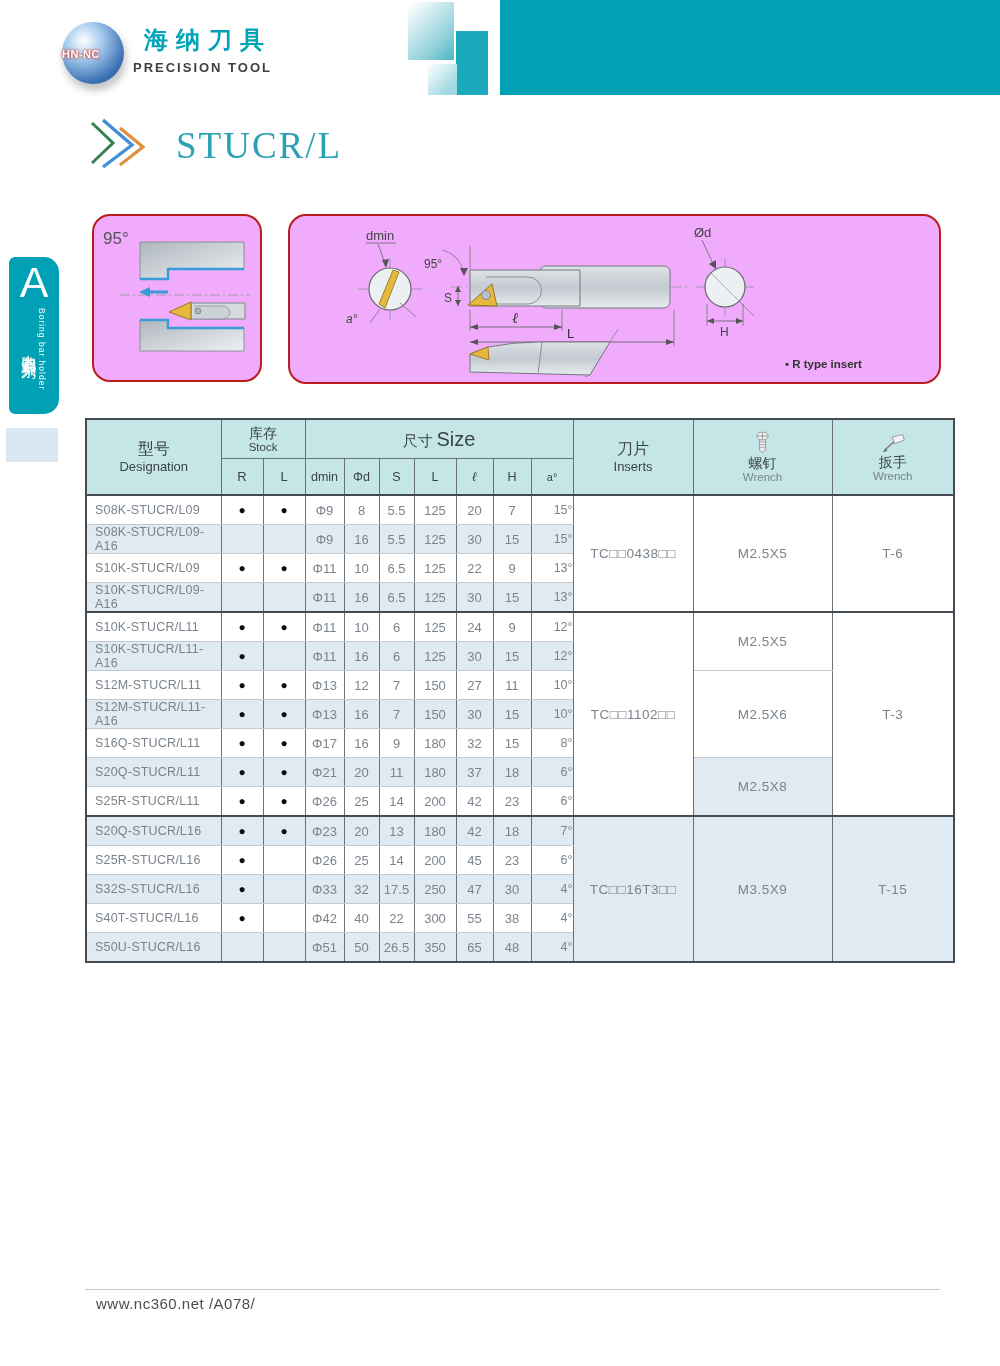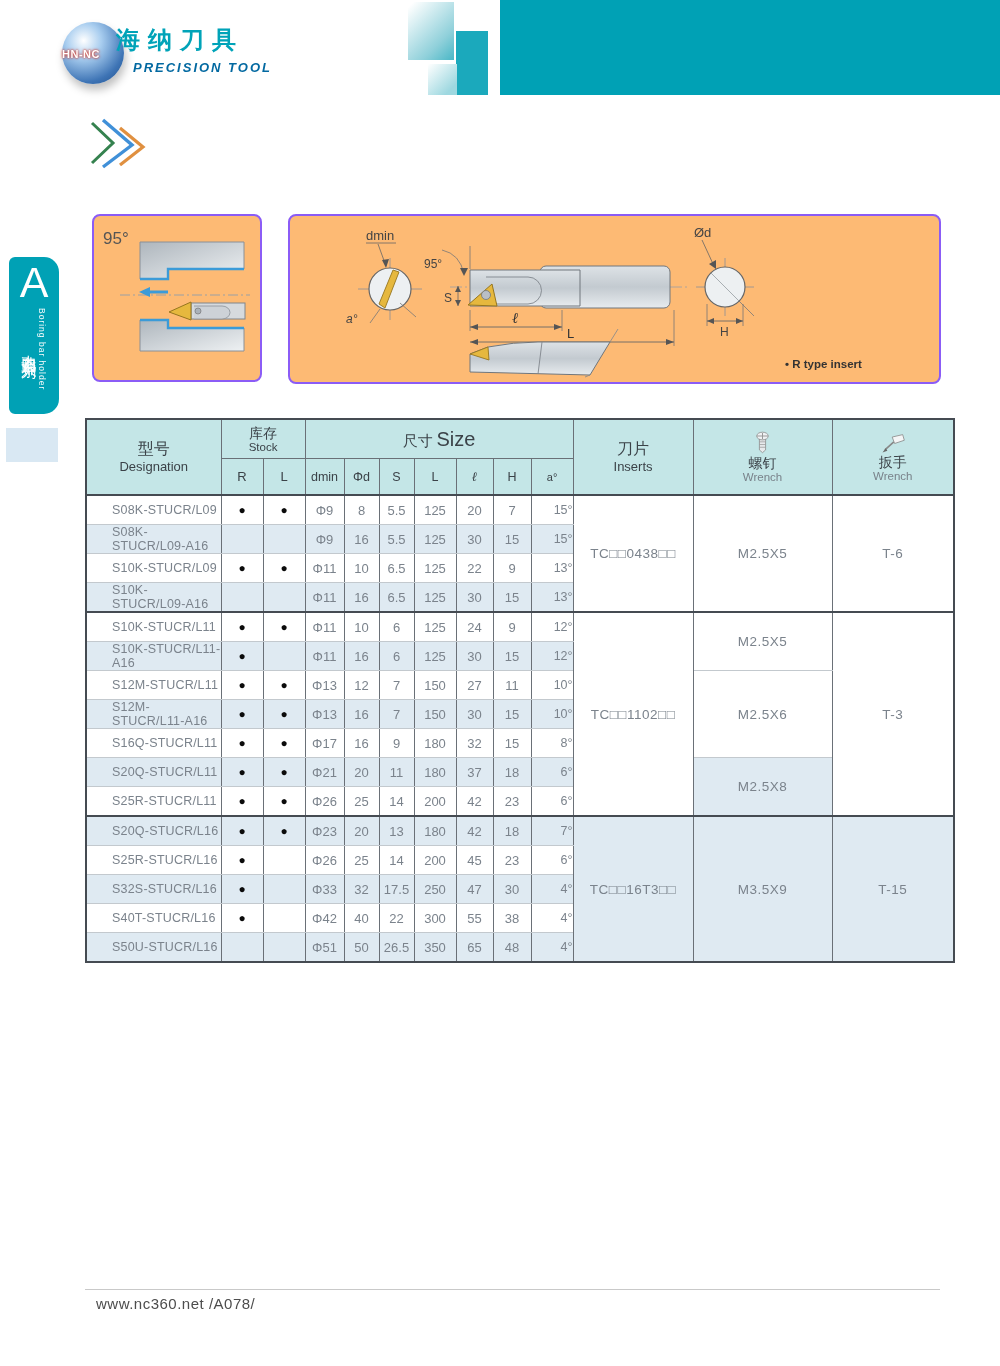--- a/index.html
+++ b/index.html
@@ -5,22 +5,22 @@
   html,body{margin:0;padding:0;background:#e9e9e9;}
   .page{position:relative;width:1000px;height:1366px;background:#fff;overflow:hidden;
         font-family:"Liberation Sans", sans-serif;color:#3b4248;}
 
   
   .globe{position:absolute;left:62px;top:22px;width:62px;height:62px;border-radius:50%;
          background:radial-gradient(circle at 35% 30%, #ffffff 0%, #a8cdef 30%, #3e74b5 70%, #1c4a86 100%);
          box-shadow:2px 6px 8px rgba(0,0,0,.25);}
   .globe-text{position:absolute;left:0;top:26px;width:100%;font-size:11px;font-weight:bold;
          color:#fff;letter-spacing:.5px;text-shadow:0 0 2px #d03a2b,0 0 3px #d03a2b;}
-  .brand-cn{position:absolute;left:116px;top:24px;font-size:24px;font-weight:bold;letter-spacing:8px;color:#00a3b8;}
-  .brand-en{position:absolute;left:133px;top:60px;font-size:13px;font-weight:bold;letter-spacing:2px;color:#0369a1;font-style:italic;}
+  .brand-cn{position:absolute;left:144px;top:24px;font-size:24px;font-weight:bold;letter-spacing:8px;color:#00a3b8;}
+  .brand-en{position:absolute;left:133px;top:60px;font-size:13px;font-weight:bold;letter-spacing:2px;color:#404040;}
   .deco-band{position:absolute;left:500px;top:0;width:500px;height:95px;background:#00a1b5;}
   .deco-sq1{position:absolute;left:408px;top:2px;width:46px;height:58px;
             background:linear-gradient(135deg,#ffffff 5%,#8fd0da 70%,#49b7c6 100%);}
   .deco-sq2{position:absolute;left:456px;top:31px;width:32px;height:64px;background:#1ba9bc;}
   .deco-sq3{position:absolute;left:428px;top:64px;width:29px;height:31px;
             background:linear-gradient(135deg,#ffffff 0%,#9ed8e0 80%);}
 
   
   .chevrons{position:absolute;left:88px;top:116px;}
   .page-title{position:absolute;left:176px;top:124px;font-family:"Liberation Serif", serif;
@@ -29,38 +29,38 @@
   
   .side-tab{position:absolute;left:9px;top:257px;width:50px;height:157px;background:#00a1b5;
             border-radius:6px 15px 15px 6px;color:#fff;text-align:center;}
   .tab-a{font-size:43px;line-height:1.05;margin-top:3px;font-weight:400;}
   .tab-texts{display:flex;justify-content:center;gap:1px;margin-top:2px;}
   .tab-cn{writing-mode:vertical-rl;font-size:15px;letter-spacing:2px;line-height:1;}
   .tab-en{writing-mode:vertical-rl;font-size:8.5px;letter-spacing:1px;opacity:.95;line-height:1;margin-top:1px;}
   .side-box{position:absolute;left:6px;top:428px;width:52px;height:34px;background:#d9e8f3;}
 
   
-  .diag{position:absolute;border:2px solid #8b5cf6;border-radius:8px;background:#fdba74;}
+  .diag{position:absolute;border:2px solid #b91c1c;border-radius:18px;background:#f0abfc;}
   .diag-left{left:92px;top:214px;width:166px;height:164px;}
   .diag-right{left:288px;top:214px;width:649px;height:166px;}
   .diag svg{display:block;}
 
   
   .spec-table{position:absolute;left:85px;top:418px;width:868px;border-collapse:collapse;
               table-layout:fixed;border:2px solid #454b52;font-size:13px;color:#7b838c;}
   .spec-table th,.spec-table td{border-right:1px solid #6a7077;border-left:1px solid #6a7077;padding:0;}
   .spec-table thead th{background:#c4e6e7;border-top:1px solid #6a7077;border-bottom:1px solid #6a7077;
               font-weight:normal;color:#3b4248;}
   .spec-table thead tr.h1 th{height:38px;}
   .spec-table thead tr.h2 th{height:35px;}
   .spec-table thead th.hb{border-bottom:2px solid #454b52;}
   .spec-table td{height:28px;border-bottom:1px solid #c3c9ce;text-align:center;}
   .spec-table tr.alt td{background:#dfeaf2;}
   .spec-table tr.gs td{border-top:2px solid #454b52;}
-  .spec-table td.des{text-align:left;padding-left:25px;font-size:12.5px;letter-spacing:.2px;}
+  .spec-table td.des{text-align:left;padding-left:8px;font-size:12.5px;letter-spacing:.2px;}
   .spec-table td.dot{font-size:12px;color:#0b0b0b;}
   .spec-table td.deg{font-size:12.5px;text-align:right;}
   .spec-table td.merged{background:#fff;font-size:13.5px;letter-spacing:.5px;}
   .hcn{font-size:16px;display:block;line-height:1.25;text-align:center;}
   .hcn-sm{font-size:14px;display:block;line-height:1.15;}
   .hen{font-size:13px;display:block;line-height:1.2;}
   .hen-sm{font-size:11.5px;display:block;line-height:1.1;color:#79828a;}
   .hsize .hcn-inline{font-size:15px;}
   .hsize .hen-inline{font-size:20px;}
   .hicon{display:block;margin:1px auto 0 auto;}
@@ -82,20 +82,21 @@
   <div class="deco-band"></div>
   <div class="deco-sq1"></div>
   <div class="deco-sq2"></div>
   <div class="deco-sq3"></div>
 
   <svg class="chevrons" width="62" height="56" viewBox="0 0 62 56">
     <polyline points="4,7 25,27 4,47" fill="none" stroke="#35824f" stroke-width="3"></polyline>
     <polyline points="15,4 44,29 15,51" fill="none" stroke="#4090d8" stroke-width="3.4"></polyline>
     <polyline points="32,12 55,31 32,49" fill="none" stroke="#e09040" stroke-width="3.2"></polyline>
   </svg>
+  <div class="page-title">STUCR/L</div>
 
   <div class="side-tab">
     <div class="tab-a">A</div>
     <div class="tab-texts">
       <div class="tab-cn">内孔车刀系列</div>
       <div class="tab-en">Boring bar holder</div>
     </div>
   </div>
   <div class="side-box"></div>
 

